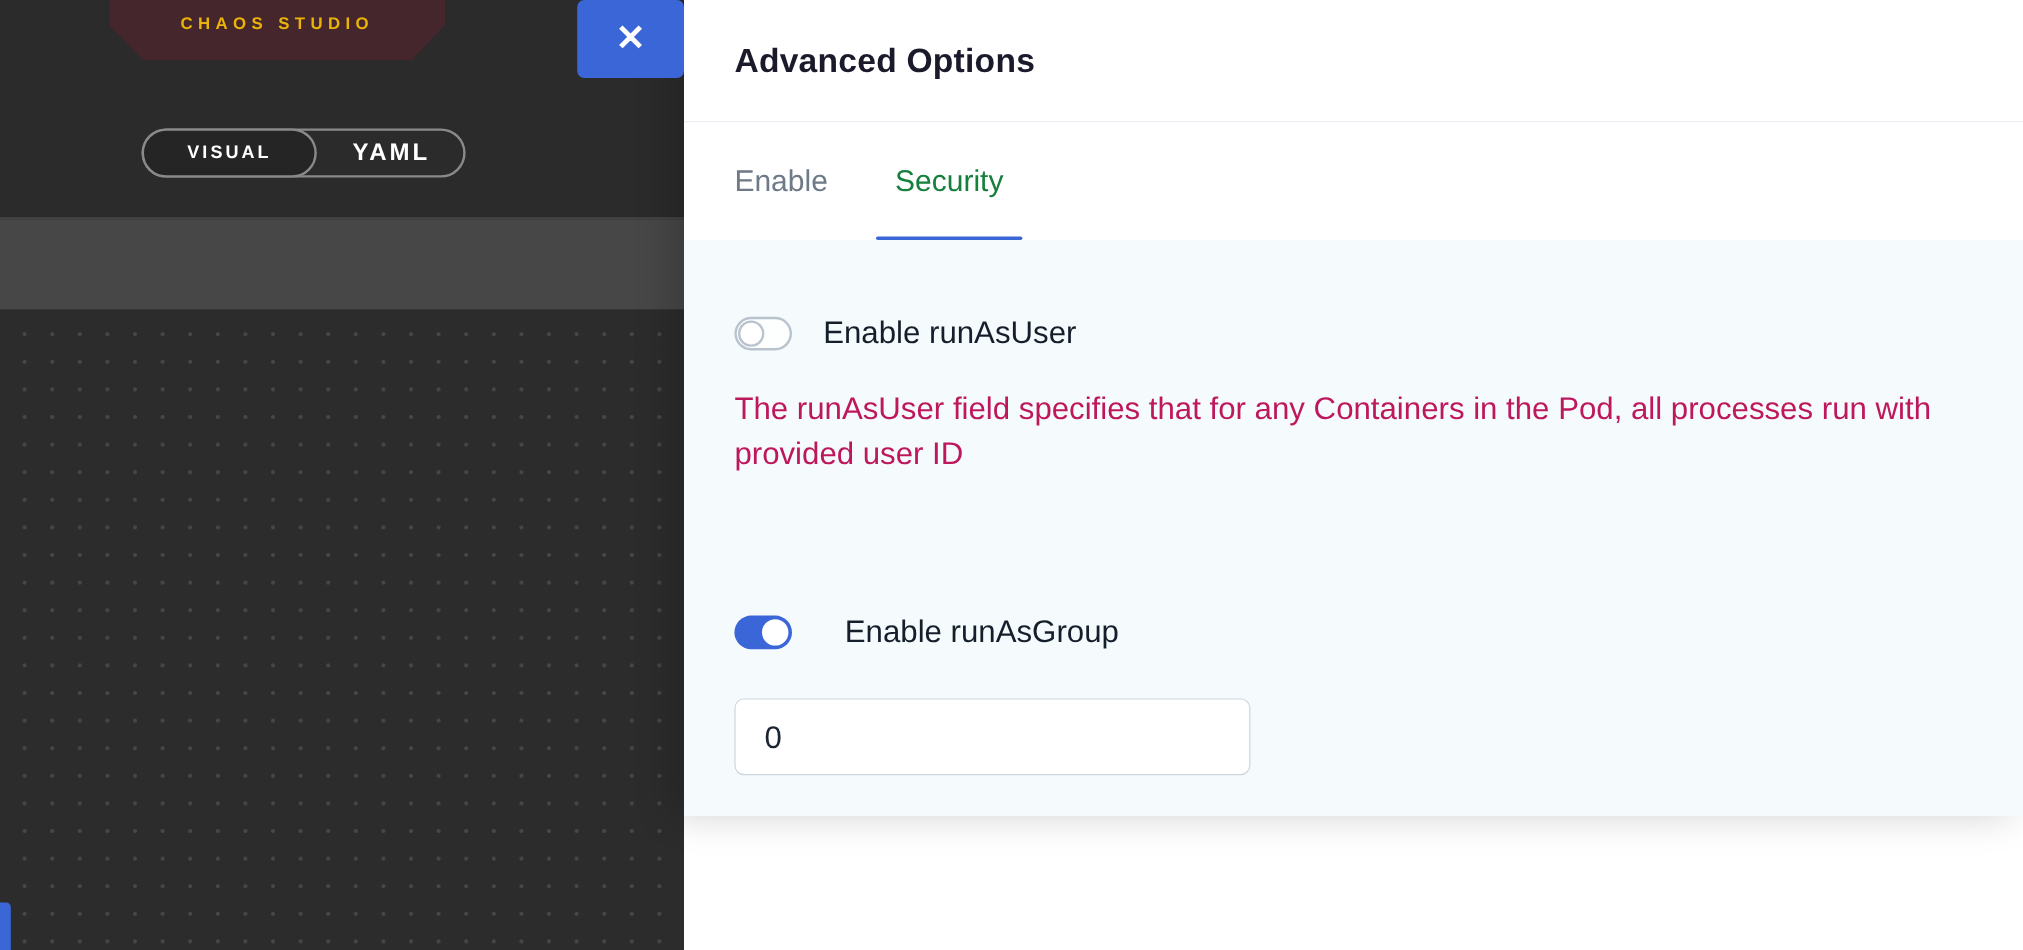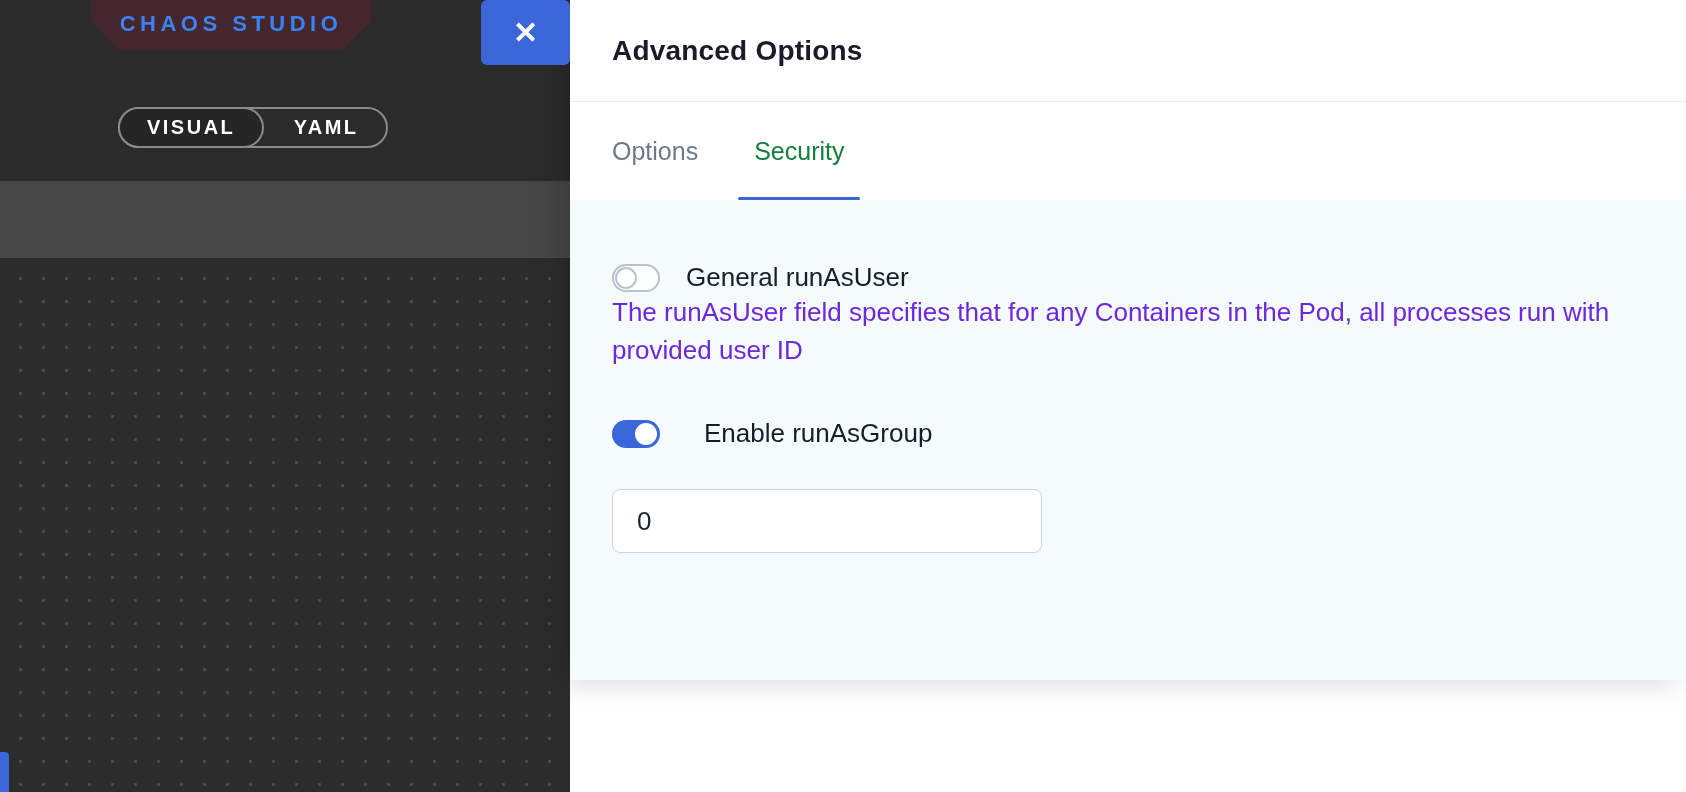--- a/index.html
+++ b/index.html
@@ -7,28 +7,28 @@
   body { font-family:"Liberation Sans", sans-serif; background:#ffffff; position:relative; }
 
   
   .left-panel { position:absolute; left:0; top:0; width:570px; height:792px; background:#2c2c2c; }
   .left-header { position:absolute; top:0; left:0; width:100%; height:181px; background:#2b2b2b; }
 
   .brand-hex { position:absolute; left:91px; top:0; width:280px; height:50px;
     background:#45262c;
     clip-path:polygon(0 0,100% 0,100% 42%,90% 100%,10% 100%,0 42%);
     display:flex; justify-content:center; }
-  .brand-text { margin-top:11px; color:#3b82f6; font-weight:700; font-size:22px; letter-spacing:4.5px; white-space:nowrap;text-align:center; }
+  .brand-text { margin-top:11px; color:#eab308; font-weight:700; font-size:14px; letter-spacing:4.5px; white-space:nowrap;text-align:center; }
 
   .seg-control { position:absolute; left:118px; top:107px; width:270px; height:41px;
     border:2px solid #8a8a8a; border-radius:22px; }
   .seg-visual { position:absolute; left:-2px; top:-2px; bottom:-2px; width:55%;
     background:#252525; border:2px solid #8a8a8a; border-radius:22px;
     display:flex; align-items:center; justify-content:center;
-    color:#ffffff; font-weight:700; font-size:20px; letter-spacing:2.5px; cursor:pointer; }
+    color:#ffffff; font-weight:700; font-size:15px; letter-spacing:2.5px; cursor:pointer; }
   .seg-yaml { position:absolute; right:0; top:0; bottom:0; width:45%;
     display:flex; align-items:center; justify-content:center;
     color:#ffffff; font-weight:700; font-size:20px; letter-spacing:2.5px; cursor:pointer; }
 
   .dark-divider { position:absolute; top:181px; left:0; width:100%; height:2px; background:#454545; }
   .toolbar-band { position:absolute; top:183px; left:0; width:100%; height:75px; background:#474747; }
   .canvas-dots { position:absolute; top:258px; left:0; width:100%; height:534px;
     background-color:#2c2c2c;
     background-image:radial-gradient(circle, #474747 1.6px, transparent 1.8px);
     background-size:23px 23px; background-position:9px 9px; }
@@ -52,32 +52,32 @@
   .tabs { height:98px; display:flex; align-items:stretch; padding-left:42px; gap:56px; background:#ffffff; }
   .tab { font-size:25px; color:#6e7a87; cursor:pointer; display:flex; align-items:center; position:relative; }
   .tab.active { color:#15803d; font-weight:500; }
   .tab.active::after { content:""; position:absolute; left:-16px; right:-16px; bottom:0; height:3px;
     background:#3a66d8; border-radius:2px; }
 
   .content { position:absolute; top:200px; left:0; right:0; bottom:0; background:#f5fafd; padding:0 42px; }
 
   .toggle-row { display:flex; align-items:center; gap:26px; }
   .row-user { margin-top:62px; }
-  .row-group { margin-top:49px;gap:44px; }
+  .row-group { margin-top:114px;gap:44px; }
 
   .toggle { width:48px; height:28px; border-radius:15px; position:relative; flex:0 0 auto; cursor:pointer; }
   .toggle.off { border:2px solid #b9c3cd; background:#fdfefe; }
   .toggle.off .knob { position:absolute; left:1px; top:1px; width:22px; height:22px; border-radius:50%;
     border:2px solid #b9c3cd; background:#ffffff; }
   .toggle.on { background:#3a66d8; }
   .toggle.on .knob { position:absolute; right:3px; top:3px; width:22px; height:22px; border-radius:50%; background:#ffffff; }
 
   .toggle-label { font-size:26px; color:#151f2b; font-weight:500; }
 
-  .desc { font-size:26px; color:#6d28d9; line-height:38px; }
+  .desc { font-size:26px; color:#be185d; line-height:38px; margin-top:28px; }
   .desc-user  { max-width:1010px; }
   .desc-group { max-width:940px; }
 
   .group-input { display:block; margin-top:40px; width:430px; height:64px;
     border:1px solid #ccd5de; border-radius:8px; background:#ffffff;
     font-family:"Liberation Sans", sans-serif; font-size:26px; color:#1b2430; padding:0 24px; outline:none; }
 </style>
 </head>
 <body>
 
@@ -101,31 +101,31 @@
   <span class="close-glyph">✕</span>
 </button>
 
 <div class="drawer">
 
   <div class="drawer-header">
     <span class="drawer-title">Advanced Options</span>
   </div>
 
   <div class="tabs">
-    <div class="tab">Options</div>
+    <div class="tab">Enable</div>
     <div class="tab active">Security</div>
   </div>
 
   <div class="content">
 
     <div class="toggle-row row-user">
       <div class="toggle off">
         <div class="knob"></div>
       </div>
-      <span class="toggle-label">General runAsUser</span>
+      <span class="toggle-label">Enable runAsUser</span>
     </div>
 
     <p class="desc desc-user">The runAsUser field specifies that for any Containers in the Pod, all processes run with provided user ID</p>
 
     <div class="toggle-row row-group">
       <div class="toggle on">
         <div class="knob"></div>
       </div>
       <span class="toggle-label">Enable runAsGroup</span>
     </div>

